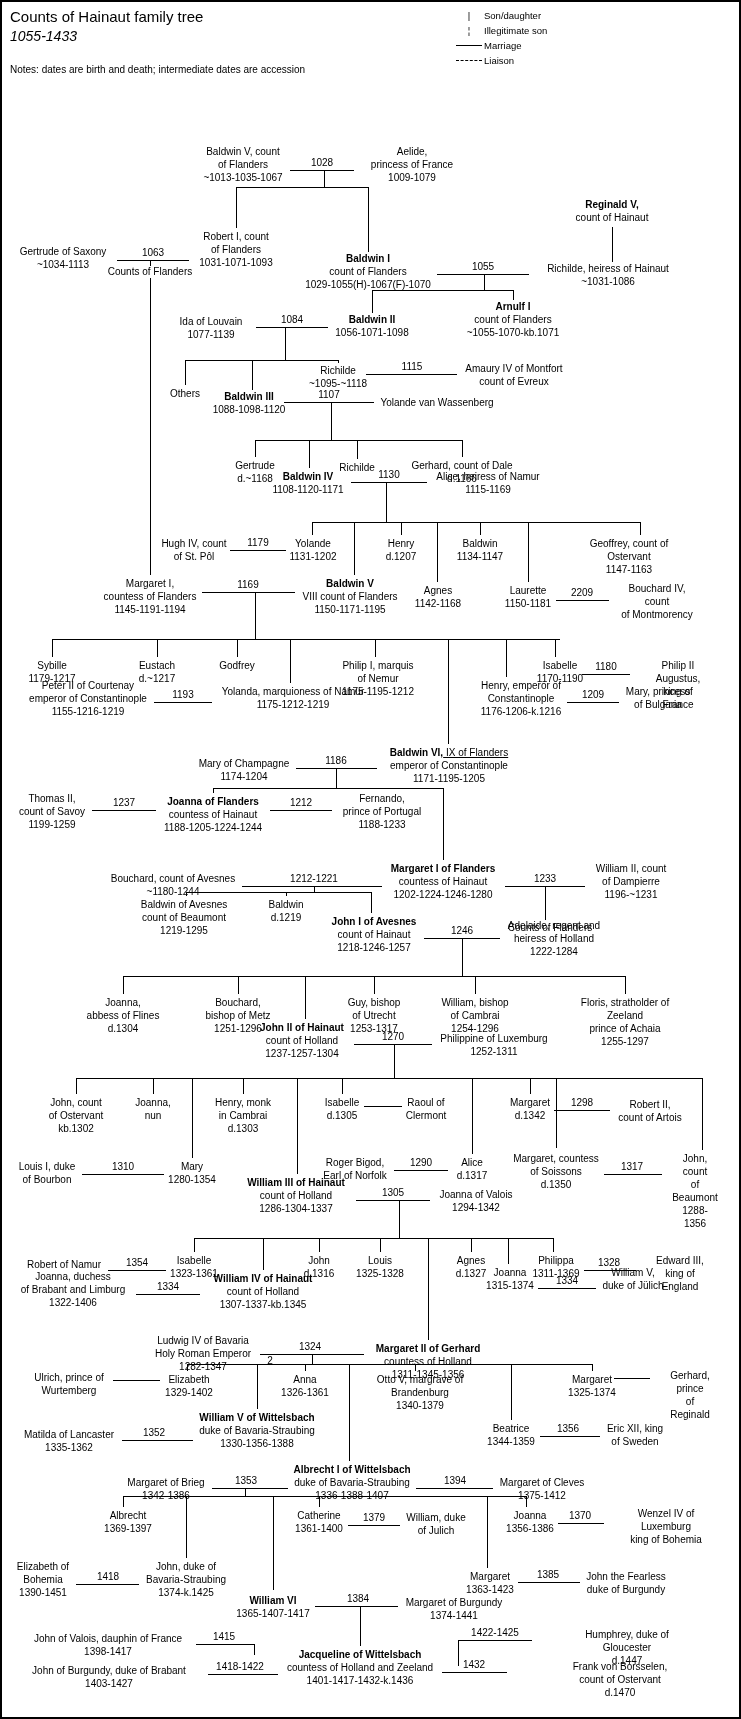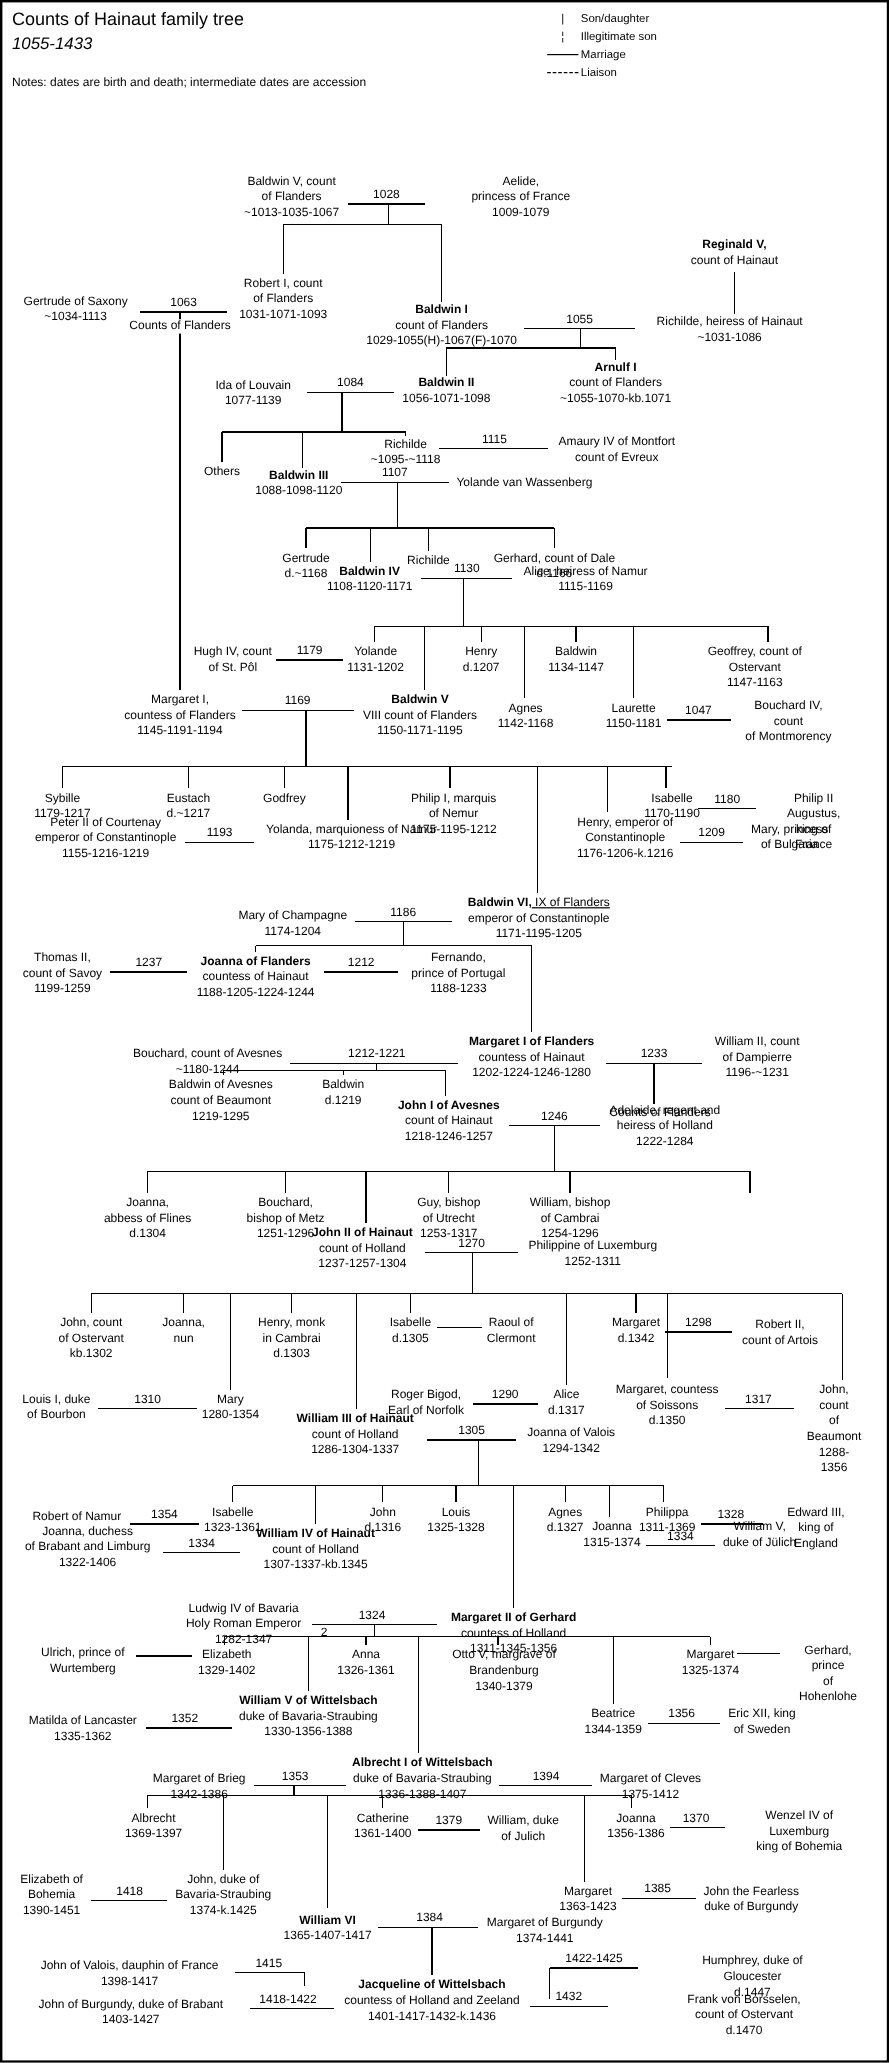--- a/index.html
+++ b/index.html
@@ -93,21 +93,21 @@
             <span class="dash"></span>
             <span>Liaison</span>
           </div>
       </div>
     </div>
   </div>
 
   <div class="n" style="left:241px;top:143px"><span class="t">Baldwin V, count
 of Flanders
 ~1013-1035-1067</span></div>
-  <div class="n" style="left:432px;top:143px"><span class="t">Aelide,
+  <div class="n" style="left:410px;top:143px"><span class="t">Aelide,
 princess of France
 1009-1079</span></div>
   <div class="n" style="left:610px;top:196px"><span class="b">Reginald V,</span><span class="t">count of Hainaut</span></div>
   <div class="n" style="left:61px;top:243px"><span class="t">Gertrude of Saxony
 ~1034-1113</span></div>
   <div class="n" style="left:234px;top:228px"><span class="t">Robert I, count
 of Flanders
 1031-1071-1093</span></div>
   <div class="n" style="left:366px;top:250px"><span class="b">Baldwin I</span><span class="t">count of Flanders
 1029-1055(H)-1067(F)-1070</span></div>
@@ -212,20 +212,23 @@
 d.1304</span></div>
   <div class="n" style="left:236px;top:994px"><span class="t">Bouchard,
 bishop of Metz
 1251-1296</span></div>
   <div class="n" style="left:372px;top:994px"><span class="t">Guy, bishop
 of Utrecht
 1253-1317</span></div>
   <div class="n" style="left:473px;top:994px"><span class="t">William, bishop
 of Cambrai
 1254-1296</span></div>
+  <div class="n" style="left:623px;top:994px"><span class="t">Floris, stratholder of Zeeland
+prince of Achaia
+1255-1297</span></div>
   <div class="n" style="left:300px;top:1019px"><span class="b">John II of Hainaut</span><span class="t">count of Holland
 1237-1257-1304</span></div>
   <div class="n" style="left:492px;top:1030px"><span class="t">Philippine of Luxemburg
 1252-1311</span></div>
   <div class="n" style="left:74px;top:1094px"><span class="t">John, count
 of Ostervant
 kb.1302</span></div>
   <div class="n" style="left:151px;top:1094px"><span class="t">Joanna,
 nun</span></div>
   <div class="n" style="left:241px;top:1094px"><span class="t">Henry, monk
@@ -289,21 +292,21 @@
   <div class="n" style="left:187px;top:1371px"><span class="t">Elizabeth
 1329-1402</span></div>
   <div class="n" style="left:303px;top:1371px"><span class="t">Anna
 1326-1361</span></div>
   <div class="n" style="left:418px;top:1371px"><span class="t">Otto V, margrave of
 Brandenburg
 1340-1379</span></div>
   <div class="n" style="left:590px;top:1371px"><span class="t">Margaret
 1325-1374</span></div>
   <div class="n" style="left:688px;top:1367px"><span class="t">Gerhard, prince
-of Hohenlohe</span></div>
+of Reginald</span></div>
   <div class="n" style="left:67px;top:1426px"><span class="t">Matilda of Lancaster
 1335-1362</span></div>
   <div class="n" style="left:255px;top:1409px"><span class="b">William V of Wittelsbach</span><span class="t">duke of Bavaria-Straubing
 1330-1356-1388</span></div>
   <div class="n" style="left:509px;top:1420px"><span class="t">Beatrice
 1344-1359</span></div>
   <div class="n" style="left:633px;top:1420px"><span class="t">Eric XII, king
 of Sweden</span></div>
   <div class="n" style="left:164px;top:1474px"><span class="t">Margaret of Brieg
 1342-1386</span></div>
@@ -346,21 +349,21 @@
 d.1470</span></div>
 
   <div class="m" style="left:320px;top:155px">1028</div>
   <div class="m" style="left:151px;top:245px">1063</div>
   <div class="m" style="left:481px;top:259px">1055</div>
   <div class="m" style="left:290px;top:312px">1084</div>
   <div class="m" style="left:410px;top:359px">1115</div>
   <div class="m" style="left:327px;top:387px">1107</div>
   <div class="m" style="left:387px;top:467px">1130</div>
   <div class="m" style="left:256px;top:535px">1179</div>
-  <div class="m" style="left:580px;top:585px">1047</div>
+  <div class="m" style="left:580px;top:585px">2209</div>
   <div class="m" style="left:246px;top:577px">1169</div>
   <div class="m" style="left:604px;top:659px">1180</div>
   <div class="m" style="left:181px;top:687px">1193</div>
   <div class="m" style="left:591px;top:687px">1209</div>
   <div class="m" style="left:334px;top:753px">1186</div>
   <div class="m" style="left:122px;top:795px">1237</div>
   <div class="m" style="left:299px;top:795px">1212</div>
   <div class="m" style="left:312px;top:871px">1212-1221</div>
   <div class="m" style="left:543px;top:871px">1233</div>
   <div class="m" style="left:460px;top:923px">1246</div>

